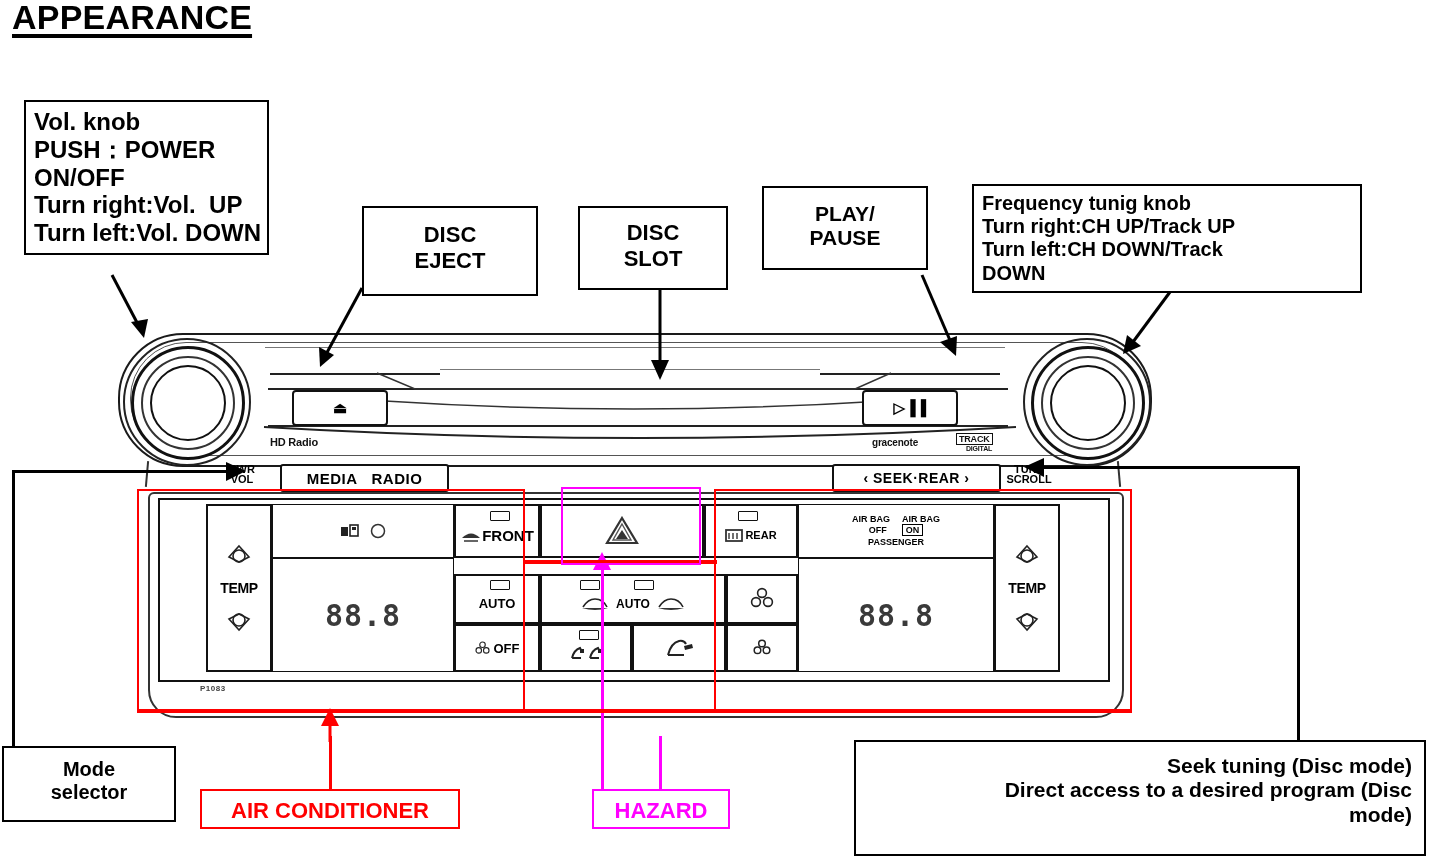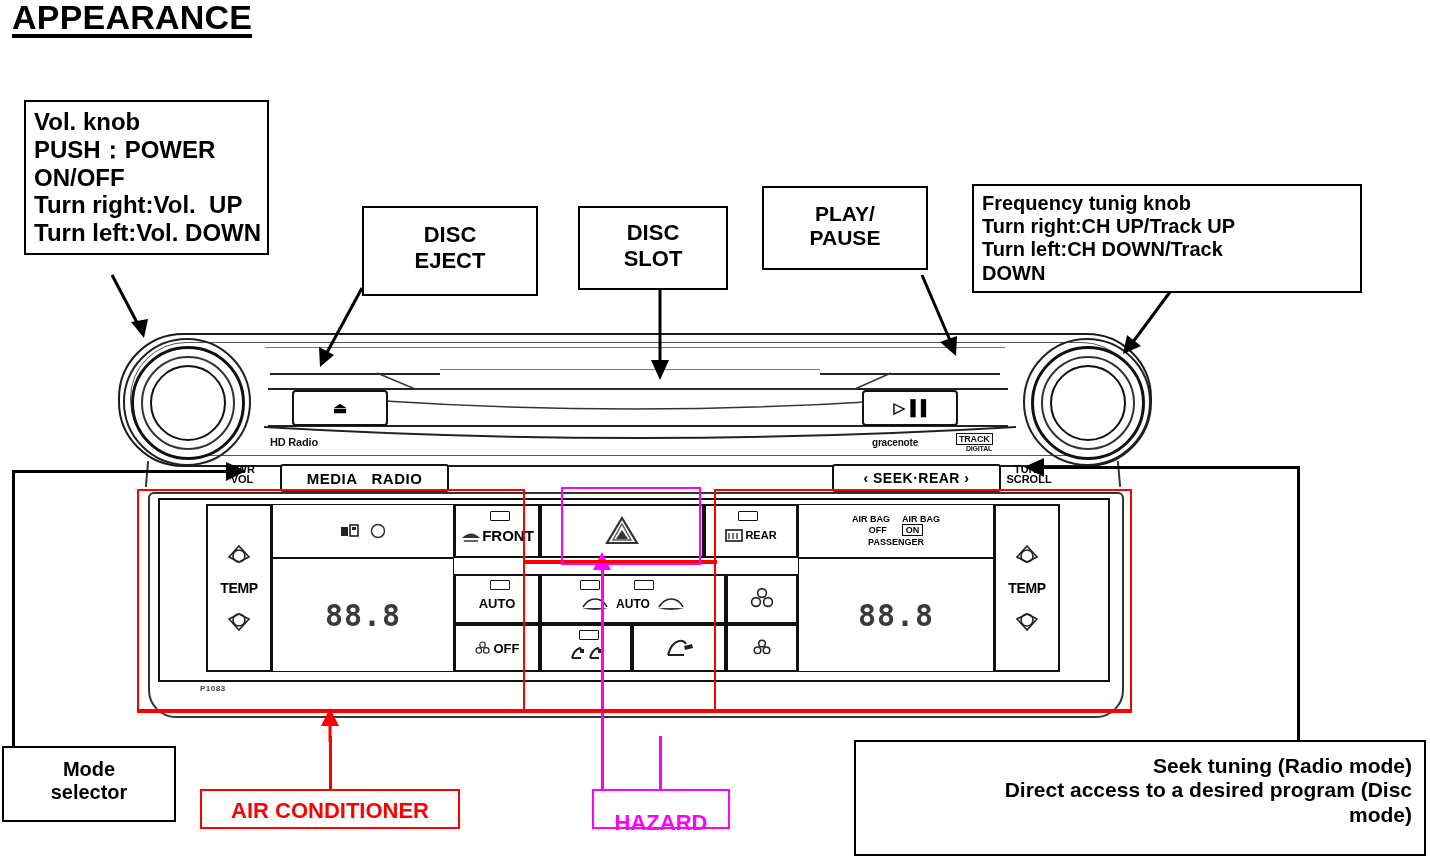--- a/index.html
+++ b/index.html
@@ -433,23 +433,23 @@
 
   <div class="callout abs center" style="left:2px;top:746px;width:174px;height:76px;font-size:20px;padding-top:10px;">
     <span class="ln">Mode</span>
     <span class="ln">selector</span>
   </div>
 
   <div class="callout abs center redbox" style="left:200px;top:789px;width:260px;height:40px;font-size:22px;padding-top:7px;">
     <span class="ln">AIR CONDITIONER</span>
   </div>
 
-  <div class="callout abs center magbox" style="left:592px;top:789px;width:138px;height:40px;font-size:22px;padding-top:19px;">
+  <div class="callout abs center magbox" style="left:592px;top:789px;width:138px;height:40px;font-size:22px;padding-top:7px;">
     <span class="ln">HAZARD</span>
   </div>
 
   <div class="callout abs right" style="left:854px;top:740px;width:572px;height:116px;font-size:21px;padding-top:12px;padding-right:12px;">
-    <span class="ln">Seek tuning (Radio mode)</span>
+    <span class="ln">Seek tuning (Disc mode)</span>
     <span class="ln">Direct access to a desired program (Disc</span>
     <span class="ln">mode)</span>
   </div>
 
 </div>
 
 </body></html>

